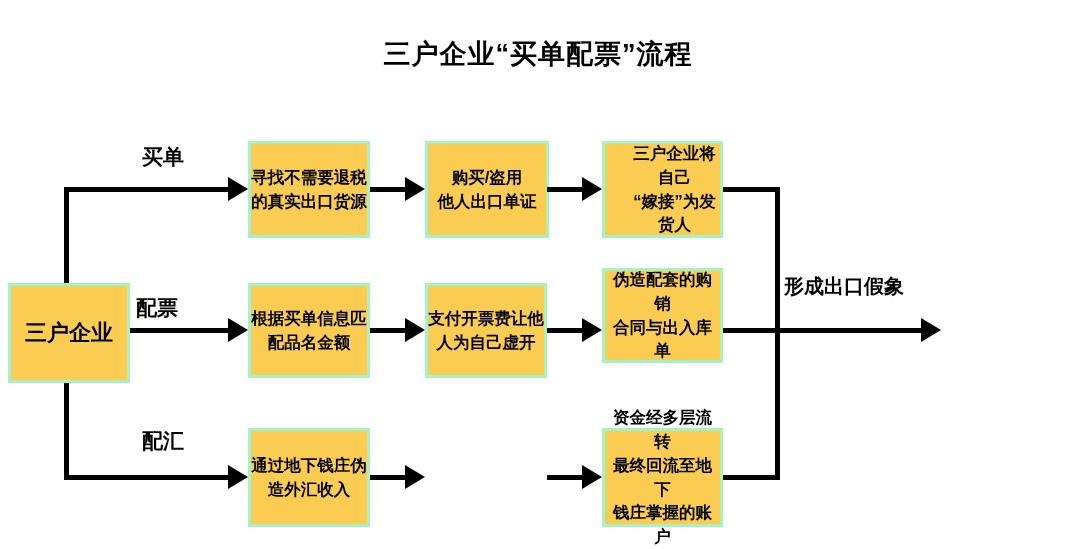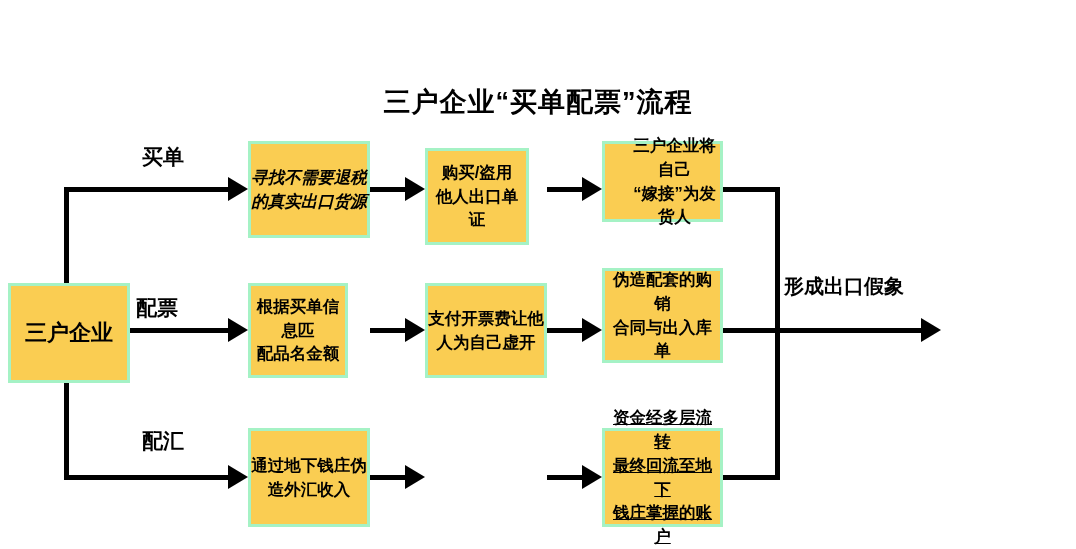--- a/index.html
+++ b/index.html
@@ -3,38 +3,38 @@
 <meta charset="utf-8">
 <style>
   html, body { margin:0; padding:0; }
   body { font-family: "Liberation Sans", "DejaVu Sans", sans-serif; background:#fff; }
   .stage {
     position:relative; width:1076px; height:549px; background:var(--bg,#fff);
     overflow:hidden; color:var(--text,#000);
   }
   .title {
     position:absolute; left:0; right:0; top:36px; text-align:center;
-    font-size:27px; font-weight:bold; letter-spacing:1px;margin-top:48px;
+    font-size:27px; font-weight:bold; letter-spacing:1px;
   }
   .node {
     position:absolute; box-sizing:border-box;
     background:var(--box-fill,#FACD52); border:3px solid var(--box-border,#A5F2C5);
     display:flex; align-items:center; justify-content:center; text-align:center;
     font-weight:bold; white-space:pre-line; font-size:16.5px; line-height:1.45;
   }
   .b-src   { left:8px;   top:283px; width:122px; height:100px; font-size:22px; }
-  .b-r1c1  { left:248px; top:141px; width:122px; height:97px;font-style:italic; }
-  .b-r1c2  { left:425px; top:148px; width:104px; height:97px; }
-  .b-r1c3  { left:602px; top:141px; width:121px; height:81px;padding-left:24px; }
-  .b-r2c1  { left:248px; top:283px; width:100px; height:95px;font-family:Liberation Serif, serif; }
+  .b-r1c1  { left:248px; top:141px; width:122px; height:97px; }
+  .b-r1c2  { left:425px; top:141px; width:124px; height:97px; }
+  .b-r1c3  { left:602px; top:141px; width:121px; height:97px;padding-left:24px; }
+  .b-r2c1  { left:248px; top:283px; width:122px; height:95px;font-family:Liberation Serif, serif; }
   .b-r2c2  { left:425px; top:283px; width:122px; height:95px; }
   .b-r2c3  { left:602px; top:268px; width:121px; height:95px; }
   .b-r3c1  { left:248px; top:428px; width:122px; height:99px;text-align:center; }
   .b-r3c2  { left:425px; top:428px; width:122px; height:99px; }
-  .b-r3c3  { left:602px; top:428px; width:121px; height:99px;text-decoration:underline; }
+  .b-r3c3  { left:602px; top:428px; width:121px; height:99px; }
   .b-result{ left:941px; top:163px; width:117px; height:339px; font-size:21px; line-height:1.65; }
   .lbl { position:absolute; font-weight:bold; font-size:21px; }
   .lbl-buy    { left:142px; top:143px; }
   .lbl-ticket { left:136px; top:294px; }
   .lbl-fx     { left:142px; top:427px; }
   .lbl-conv   { left:784px; top:273px; font-size:20px; }
   .hl, .vl { position:absolute; background:var(--connector,#000); }
   .arr {
     position:absolute; width:0; height:0;
     border-top:12px solid transparent; border-bottom:12px solid transparent;

